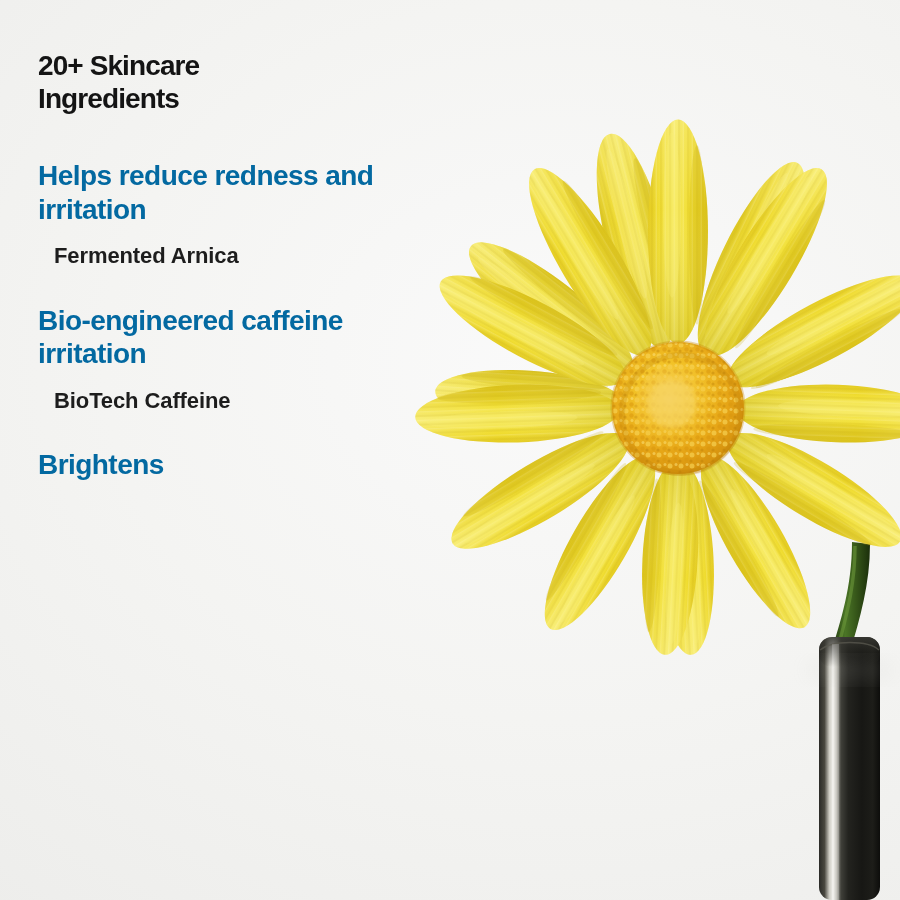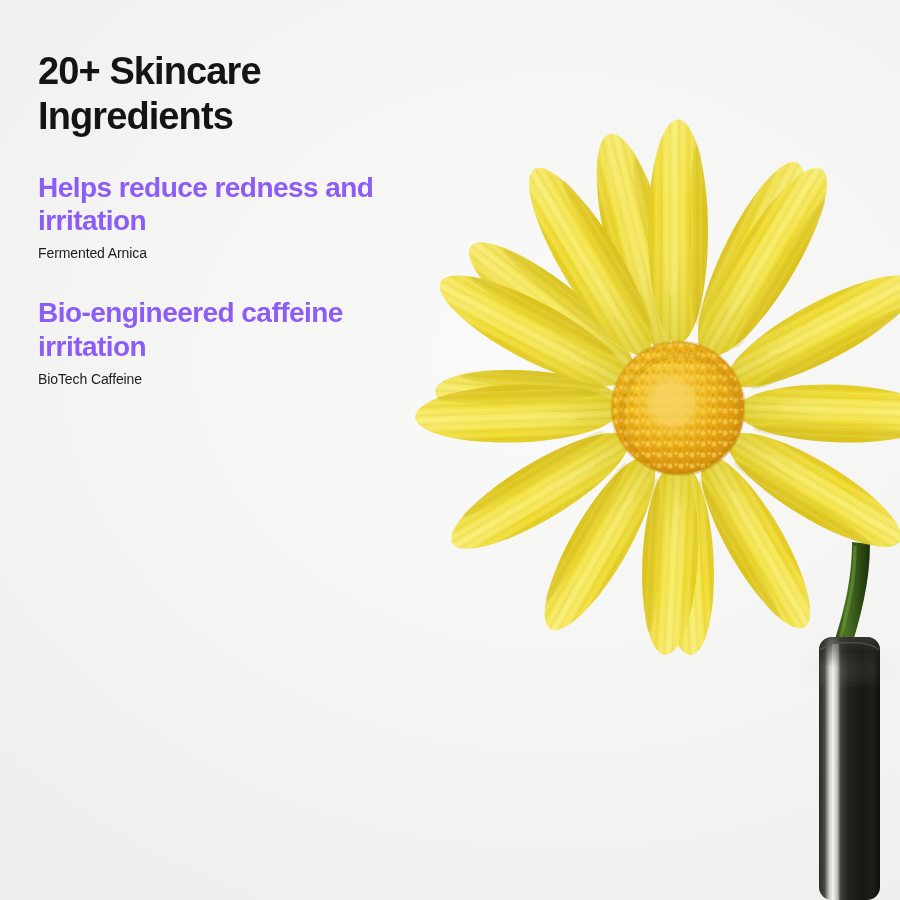--- a/index.html
+++ b/index.html
@@ -32,50 +32,50 @@
   
   .text-col {
     position: absolute;
     left: 38px;
     top: 49px;
     width: 380px;
     color: #141414;
   }
 
   .headline {
-    font-size: 38px;
+    font-size: 28px;
     line-height: 1.18;
     font-weight: 700;
     letter-spacing: -0.9px;
-    margin: 0 0 32px 0;
+    margin: 0 0 44px 0;
     max-width: 270px;
   }
 
   .benefit {
     margin-bottom: 34px;
   }
   .benefit:last-child { margin-bottom: 0; }
 
   .benefit-title {
     font-size: 28px;
     line-height: 1.2;
     font-weight: 700;
     letter-spacing: -0.55px;
     margin: 0 0 7px 0;
-    color: #8b5cf6;
+    color: #0369a1;
   }
   .b1 .benefit-title { max-width: 340px; }
   .b2 .benefit-title { max-width: 310px; }
 
   .benefit-sub {
-    font-size: 14px;
+    font-size: 22px;
     line-height: 1.25;
-    font-weight: 400;
+    font-weight: 700;
     letter-spacing: -0.1px;
-    margin: 0;
+    margin: 16px;
     color: #1d1d1d;
   }
 
   
   .photo {
     position: absolute;
     left: 400px;
     top: 110px;
     width: 500px;
     height: 790px;
@@ -97,20 +97,21 @@
       <p class="benefit-title">Helps reduce redness and irritation</p>
       <p class="benefit-sub">Fermented Arnica</p>
     </div>
 
     <div class="benefit b2">
       <p class="benefit-title">Bio-engineered caffeine irritation</p>
       <p class="benefit-sub">BioTech Caffeine</p>
     </div>
 
     <div class="benefit b3">
+      <p class="benefit-title">Brightens</p>
     </div>
 
   </div>
 
   <div class="photo">
     <svg width="500" height="790" viewBox="0 0 500 790" xmlns="http://www.w3.org/2000/svg">
       <defs>
 
         <linearGradient id="petalG" x1="0" y1="0" x2="1" y2="0">
           <stop offset="0%" stop-color="#e3ca1c"></stop>

